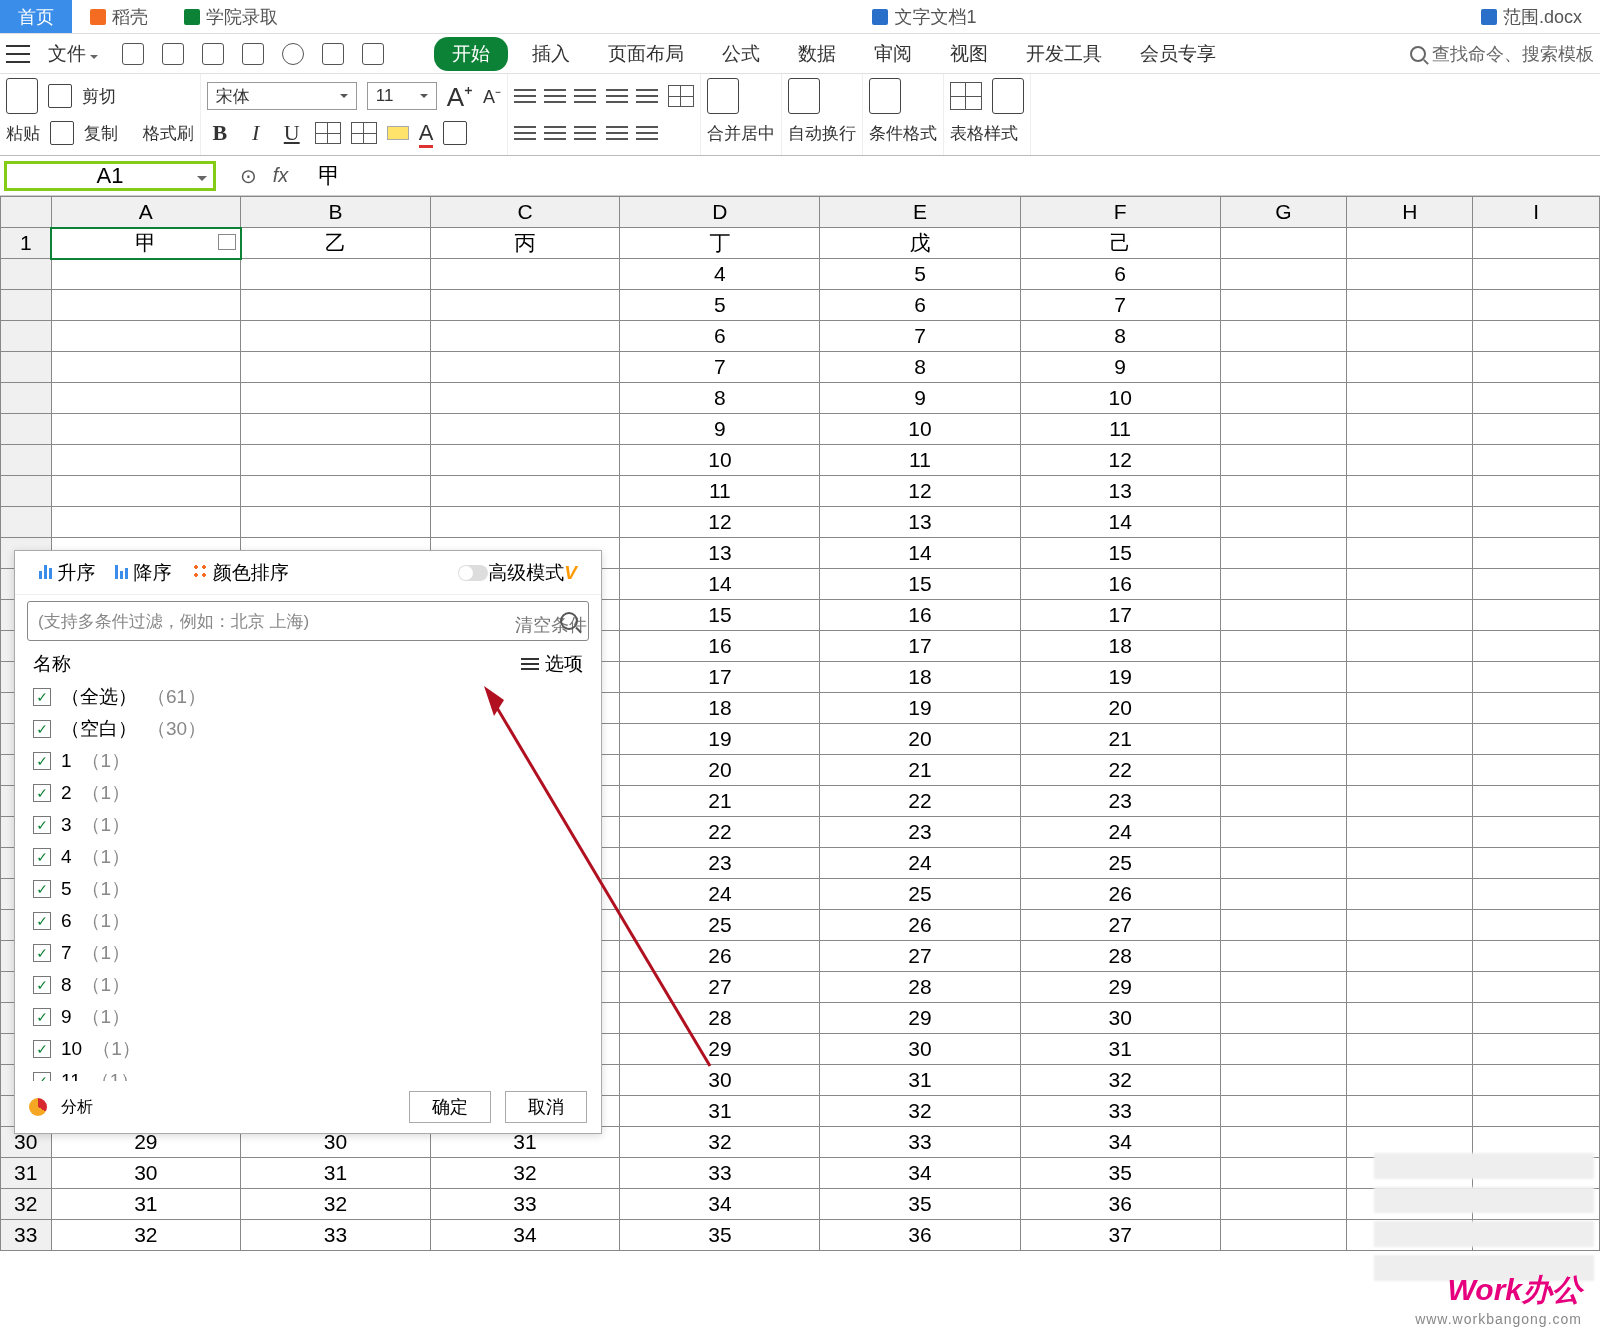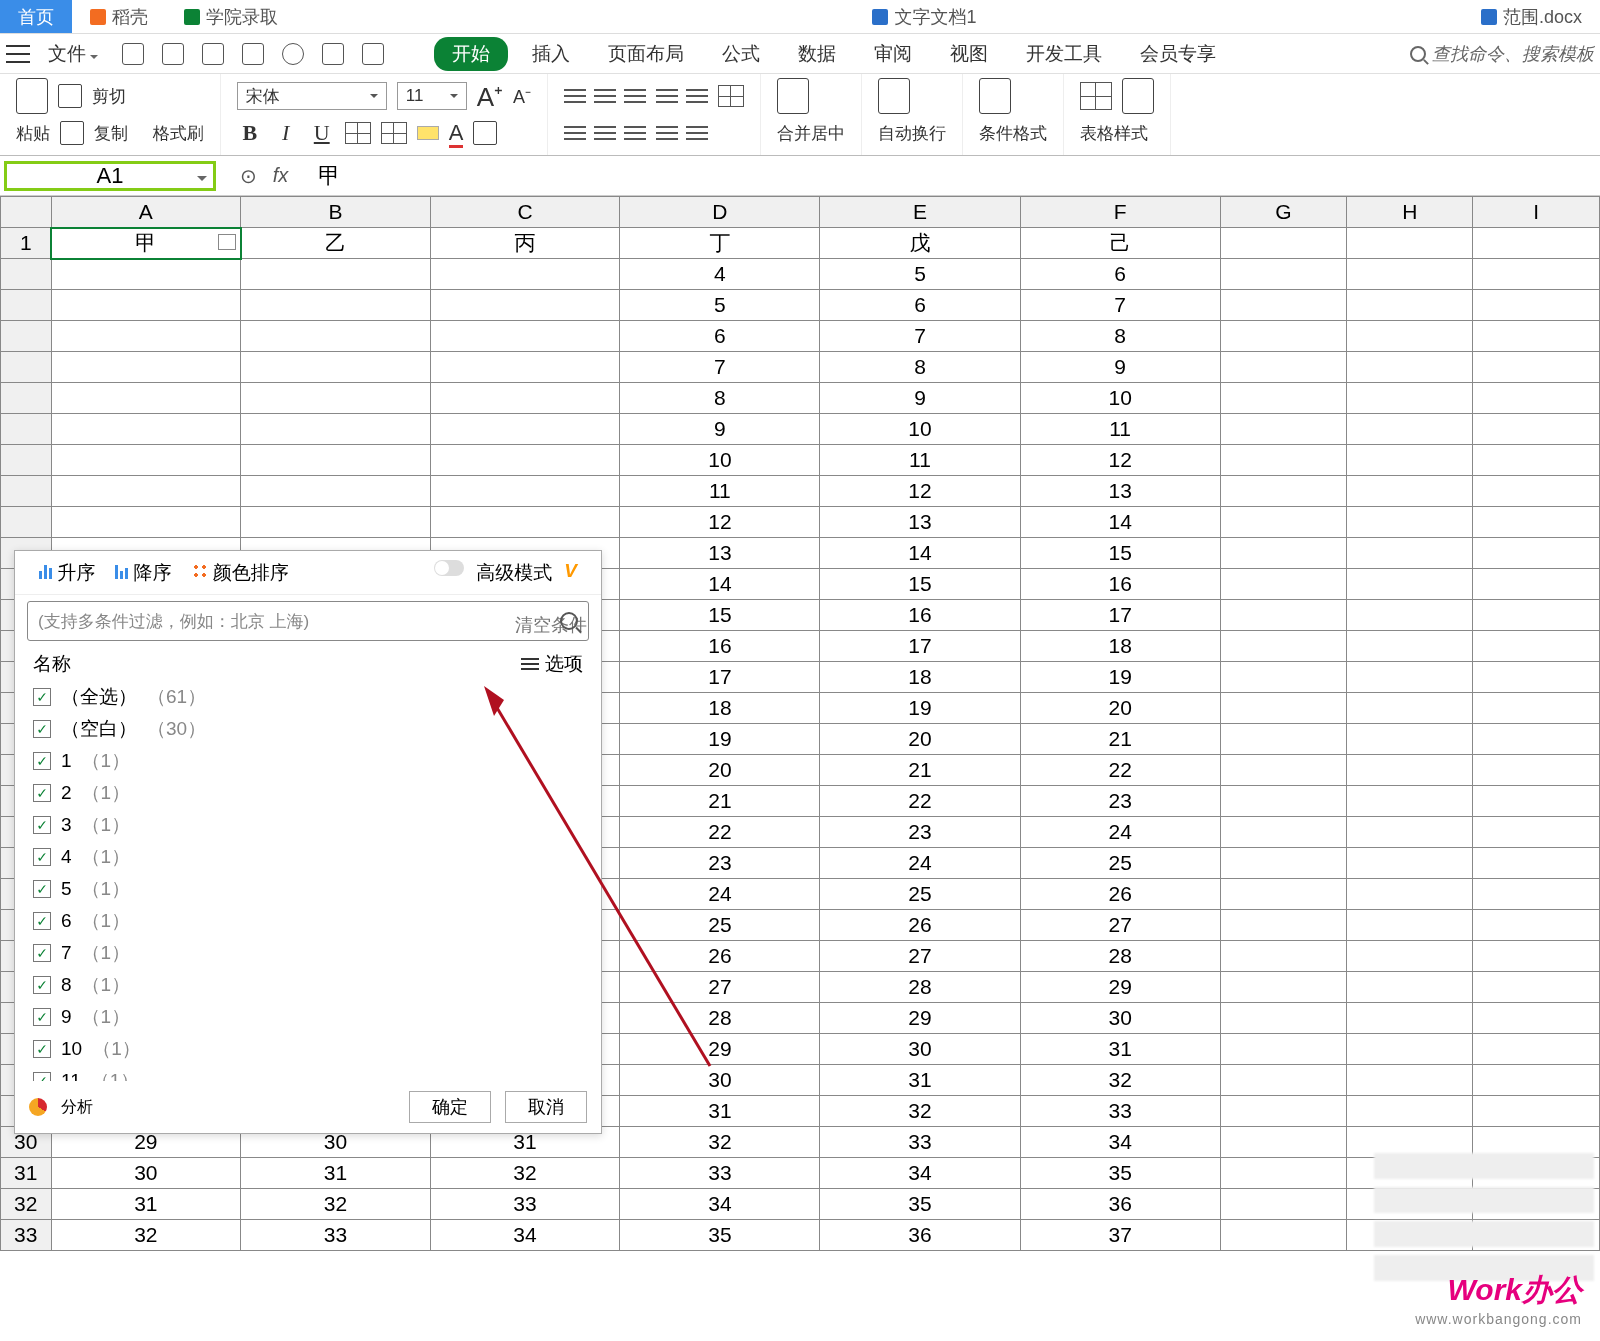--- a/index.html
+++ b/index.html
@@ -22,27 +22,27 @@
 .hamb span{ height:2px; background:#333; }
 .file-btn { font-size:19px; color:#333; padding:0 8px; position:relative; }
 .file-btn:after{ content:""; border:4px solid transparent; border-top-color:#666; display:inline-block; margin-left:4px; position:relative; top:3px; }
 .mini-icons { display:flex; gap:18px; margin-left:6px; }
 .mini-icons span{ width:22px; height:22px; border:1.5px solid #555; border-radius:3px; position:relative; }
 .mini-icons span:nth-child(5){ border-radius:50%; }
 .menus .gap { width:30px; }
 .menu-item { font-size:19px; color:#333; padding:4px 14px; }
 .menu-item.start { background:#0b8235; color:#fff; border-radius:14px; padding:4px 18px; }
 .menus .spacer { flex:1; }
-.search-right { font-size:18px; color:#666; display:flex; align-items:center; gap:6px;font-style:italic; }
+.search-right { font-size:18px; color:#666; display:flex; align-items:center; gap:6px; }
 .search-right .mag { width:16px; height:16px; border:2px solid #666; border-radius:50%; position:relative; }
 .search-right .mag:after{ content:""; width:6px; height:2px; background:#666; position:absolute; bottom:-3px; right:-5px; transform:rotate(45deg); }
 
 
 .ribbon { display:flex; height:82px; border-bottom:1.5px solid #bbb; }
-.rgroup { display:flex; flex-direction:column; justify-content:space-between; padding:4px 16px; border-right:1px solid #eee; }
+.rgroup { display:flex; flex-direction:column; justify-content:space-between; padding:4px 6px; border-right:1px solid #eee; }
 .rrow { display:flex; align-items:center; gap:10px; height:36px; font-size:17px; color:#333; }
 .ricon { width:24px; height:24px; border:1.5px solid #444; border-radius:2px; display:inline-block; }
 .bigicon { width:32px; height:36px; border:1.5px solid #444; border-radius:3px; display:inline-block; }
 .combo { border:1px solid #999; height:28px; display:flex; align-items:center; padding:0 8px; min-width:150px; justify-content:space-between; font-size:17px;}
 .combo.small{ min-width:70px; }
 .combo .tri{ border:4px solid transparent; border-top-color:#555; margin-top:4px; }
 .Aa { font-size:22px; }
 .Aa.big{ font-size:26px; } .Aa.small{ font-size:18px; }
 .fmt-btn { font-family:"Times New Roman",serif; font-size:22px; }
 .ubtn { width:26px; text-align:center; }
@@ -65,21 +65,21 @@
 table.grid th, table.grid td { border:1px solid #888; text-align:center; font-size:21px; height:31px; }
 table.grid thead th { background:#f0f0f0; font-weight:normal;}
 .rowhdr { width:48px; background:#f0f0f0; }
 .colA{width:180px;} .colB{width:180px;} .colC{width:180px;} .colD{width:190px;} .colE{width:190px;} .colF{width:190px;} .colstd{width:120px;}
 td.active { outline:2px solid #0b8235; outline-offset:-1px; position:relative;}
 td.active:after{ content:""; position:absolute; right:4px; top:6px; width:16px; height:14px; border:1px solid #888; background:#fff;}
 
 
 .panel { position:absolute; left:14px; top:354px; width:588px; background:#fff; border:1px solid #aaa; box-shadow:0 2px 8px rgba(0,0,0,.15); z-index:10; }
 .panel-top{ display:flex; align-items:center; height:44px; padding:0 24px; gap:20px; font-size:19px; border-bottom:1px solid #eee;}
-.panel-top .adv{ margin-left:auto; display:flex; align-items:flex-start; gap:12px;}
+.panel-top .adv{ margin-left:auto; display:flex; align-items:center; gap:0;}
 .toggle{ width:30px; height:16px; border-radius:8px; background:#ddd; position:relative;} .toggle:after{content:"";width:14px;height:14px;border-radius:50%;background:#fff;position:absolute;left:1px;top:1px;}
 .adv .v{ color:#f90; font-style:italic; font-weight:bold;}
 .panel-top .sico{display:inline-flex;gap:2px;align-items:flex-end;} .sico i{width:3px;background:#3a8de8;} .sico i:nth-child(1){height:8px;} .sico i:nth-child(2){height:14px;} .sico i:nth-child(3){height:11px;}
 .panel-top .sico.rev i:nth-child(1){height:14px;} .panel-top .sico.rev i:nth-child(2){height:8px;}
 .panel-top .dots{ display:inline-block; width:16px;height:16px;background:radial-gradient(#f36c21 2px,transparent 2px) 0 0/8px 8px;}
 
 .tabs3 { display:flex; border:4px solid #d7282f; margin:8px; height:44px; }
 .tabs3 div{ flex:1; display:flex; align-items:center; justify-content:center; gap:6px; font-size:19px;}
 .tabs3 div:first-child{ position:relative;} .tabs3 div:first-child:after{content:"";position:absolute;left:10px;right:10px;bottom:2px;height:3px;background:#8a8a00;}
 .tabs3 .funnel{ width:14px;height:14px; background:linear-gradient(#555,#555); clip-path:polygon(0 0,100% 0,60% 55%,60% 100%,40% 100%,40% 55%); }

